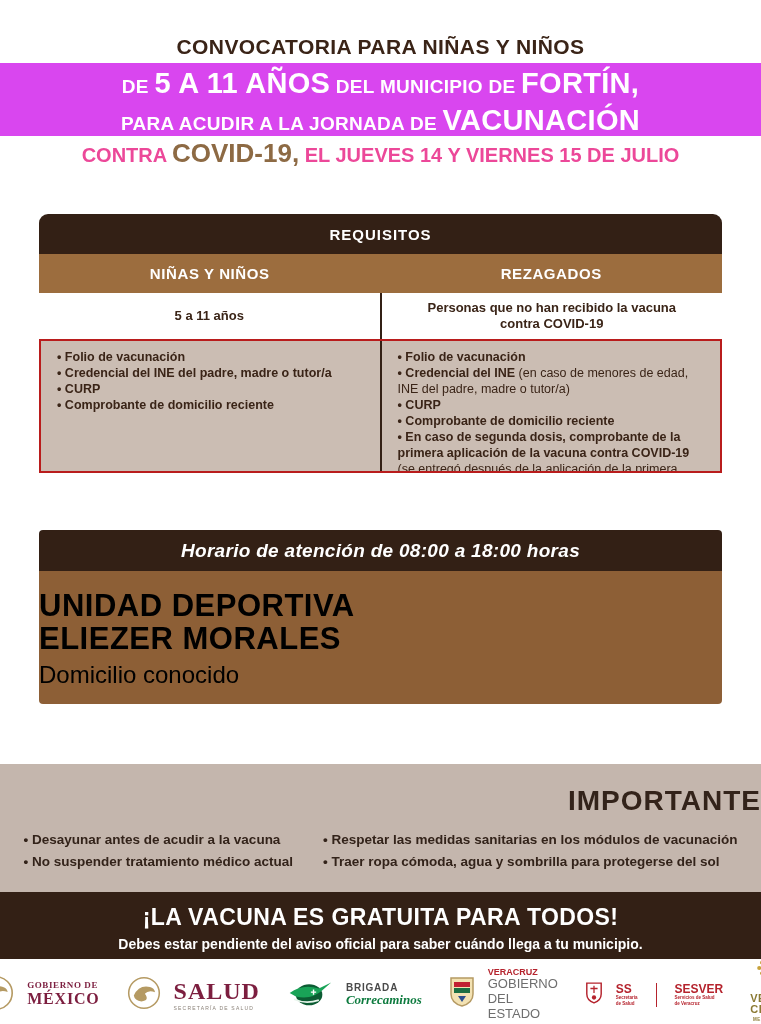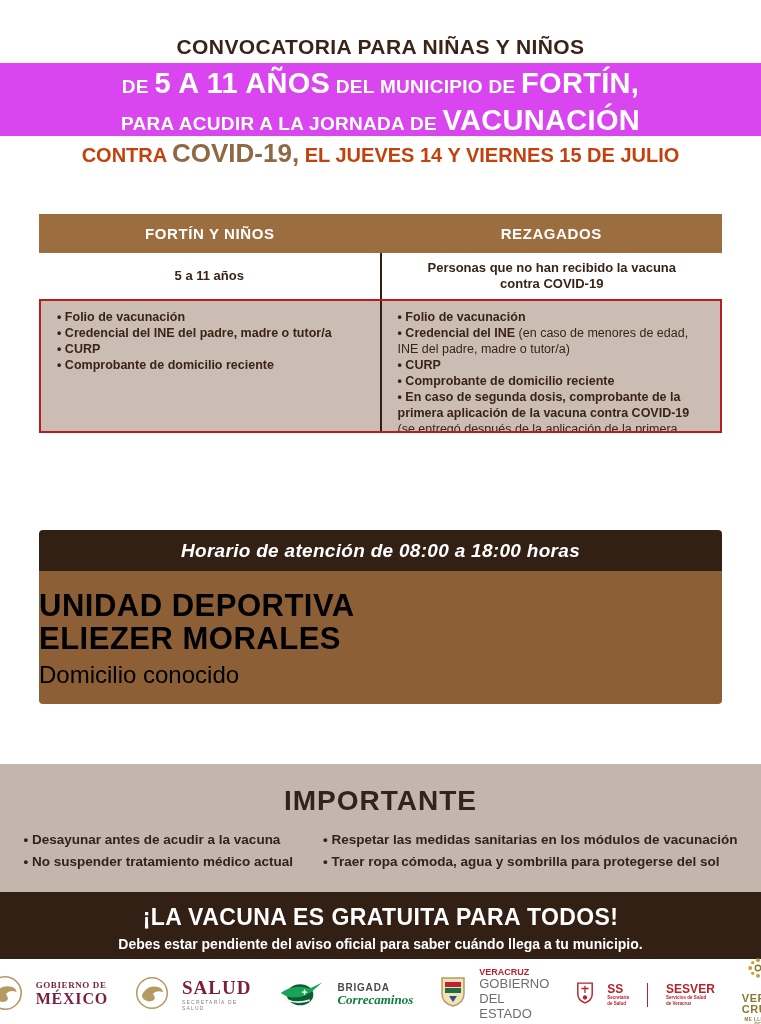--- a/index.html
+++ b/index.html
@@ -15,21 +15,21 @@
   }
   
   .h-line1 { position:absolute; top:29px; left:0; right:0; text-align:center;
              font-size:21px; font-weight:800; letter-spacing:.4px; color:#3a2417; }
   .h-band  { position:absolute; top:57px; left:0; right:0; height:73px;
              background:#d946ef; color:#fff; text-align:center; padding-top:4px; }
   .band-line { line-height:32px; white-space:nowrap; }
   .seg-sm { font-size:19px; font-weight:700; letter-spacing:.3px; }
   .seg-lg { font-size:29px; font-weight:800; letter-spacing:.3px; }
   .h-line3 { position:absolute; top:132px; left:0; right:0; text-align:center; white-space:nowrap; }
-  .l3-sm    { font-size:20px; font-weight:800; color:#c2410c; }
+  .l3-sm    { font-size:20px; font-weight:800; color:#ec4899; }
   .l3-covid { font-size:26px; font-weight:800; color:#8d6a44; }
 
   
   .req-card { position:absolute; top:208px; left:39px; width:683px; }
   .req-title { background:#332015; color:#fff; border-radius:9px 9px 0 0; height:40px;
                display:flex; align-items:center; justify-content:center;
                font-size:15px; font-weight:700; letter-spacing:1px; }
   .req-heads { background:#9c6d3e; display:flex; height:39px; }
   .req-heads > div { flex:1; display:flex; align-items:center; justify-content:center;
                      color:#fff; font-weight:700; font-size:15px; letter-spacing:.6px; }
@@ -52,40 +52,40 @@
   .loc-schedule { background:#332015; color:#fff; height:41px; display:flex;
                   align-items:center; justify-content:center;
                   font-style:italic; font-weight:700; font-size:19px; letter-spacing:.3px; }
   .loc-body { background:#8d5f36; height:133px; color:#000000; padding-top:19px; }
   .loc-venue { font-size:31px; font-weight:800; line-height:1.06; letter-spacing:.5px; }
   .loc-address { font-size:24px; font-weight:400; margin-top:5px; }
 
   
   .importante { position:absolute; top:758px; left:0; right:0; height:128px;
                 background:#c4b6ad; padding-top:21px; }
-  .imp-title { text-align:center; font-size:28px; font-weight:800; letter-spacing:1px; color:#33231a; }
+  .imp-title { text-align:right; font-size:28px; font-weight:800; letter-spacing:1px; color:#33231a; }
   .imp-cols { display:flex; justify-content:center; gap:30px; margin-top:12px; }
   .imp-list { list-style:none; font-size:13.5px; font-weight:700; line-height:1.65; color:#33231a; }
   .imp-list li::before { content:"• "; }
 
   
   .banner { position:absolute; top:886px; left:0; right:0; height:67px;
             background:#332015; color:#fff; text-align:center; padding-top:12px; }
   .banner-title { font-size:23px; font-weight:800; letter-spacing:.4px; }
   .banner-sub { font-size:14px; font-weight:700; margin-top:5px; }
 
   
   .footer { position:absolute; top:953px; left:0; right:0; height:71px; background:#fff;
             display:flex; align-items:center; justify-content:center; gap:27px; }
   .logo { display:flex; align-items:center; gap:13px; }
   .serif { font-family:"Liberation Serif", serif; }
   .gm-txt  { color:#7c1e3f; font-weight:700; line-height:1.05; }
   .gm-l1 { font-size:9px; letter-spacing:.6px; }
   .gm-l2 { font-size:16px; letter-spacing:.8px; }
-  .sal-l1 { font-size:19px; letter-spacing:1px; color:#7c1e3f; font-weight:700; line-height:1; }
+  .sal-l1 { font-size:24px; letter-spacing:1px; color:#7c1e3f; font-weight:700; line-height:1; }
   .sal-l2 { font-size:5px; letter-spacing:1.2px; color:#8a8178; margin-top:2px; }
   .bri-l1 { font-size:10px; font-weight:700; color:#4a4a4a; letter-spacing:.8px; line-height:1.1; }
   .bri-l2 { font-size:13px; font-weight:700; font-style:italic; color:#0e7b3f; line-height:1.1; }
   .ver-l1 { font-size:9px; font-weight:800; color:#b5232d; line-height:1.2; }
   .ver-l2 { font-size:13px; font-weight:400; color:#6e6e6e; line-height:1.15; }
   .ss-big { font-size:12px; font-weight:800; color:#b5232d; line-height:1; }
   .ss-sub { font-size:4.5px; font-weight:700; color:#b5232d; line-height:1.2; }
   .ss-div { width:1px; height:24px; background:#b5232d; margin:0 5px; }
   .vc-row { display:flex; align-items:center; gap:10px;flex-direction:column; }
   .vc-l   { font-size:11px; font-weight:800; color:#8b7a33; line-height:.95; letter-spacing:.5px; }
@@ -105,22 +105,23 @@
     <div class="band-line">
       <span class="seg-sm">PARA ACUDIR A LA JORNADA DE </span><span class="seg-lg">VACUNACIÓN</span>
     </div>
   </div>
 
   <div class="h-line3">
     <span class="l3-sm">CONTRA </span><span class="l3-covid">COVID-19,</span><span class="l3-sm"> EL JUEVES 14 Y VIERNES 15 DE JULIO</span>
   </div>
 
   <div class="req-card">
+    <div class="req-title">REQUISITOS</div>
     <div class="req-heads">
-      <div>FORTÍN Y NIÑOS</div>
+      <div>NIÑAS Y NIÑOS</div>
       <div>REZAGADOS</div>
     </div>
     <div class="req-subs">
       <div>5 a 11 años</div>
       <div>Personas que no han recibido la vacuna contra COVID-19</div>
     </div>
     <div class="req-body">
       <div>
         <ul class="req-list">
           <li><span class="b">Folio de vacunación</span><span class="n"></span></li>

